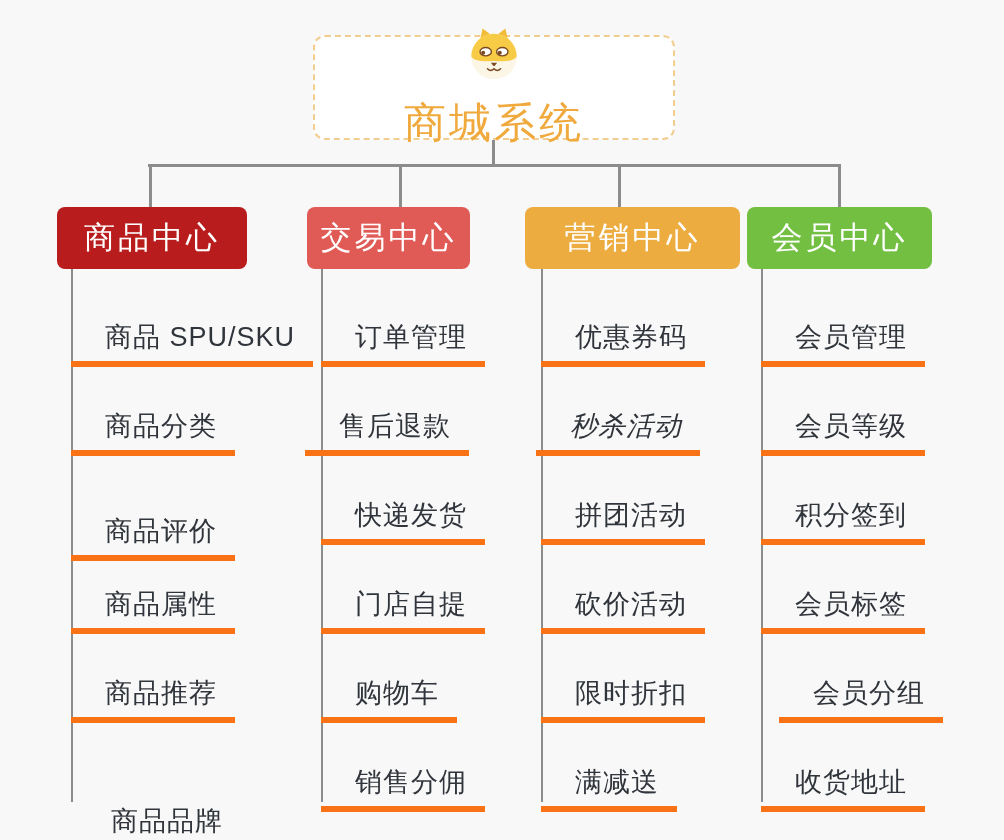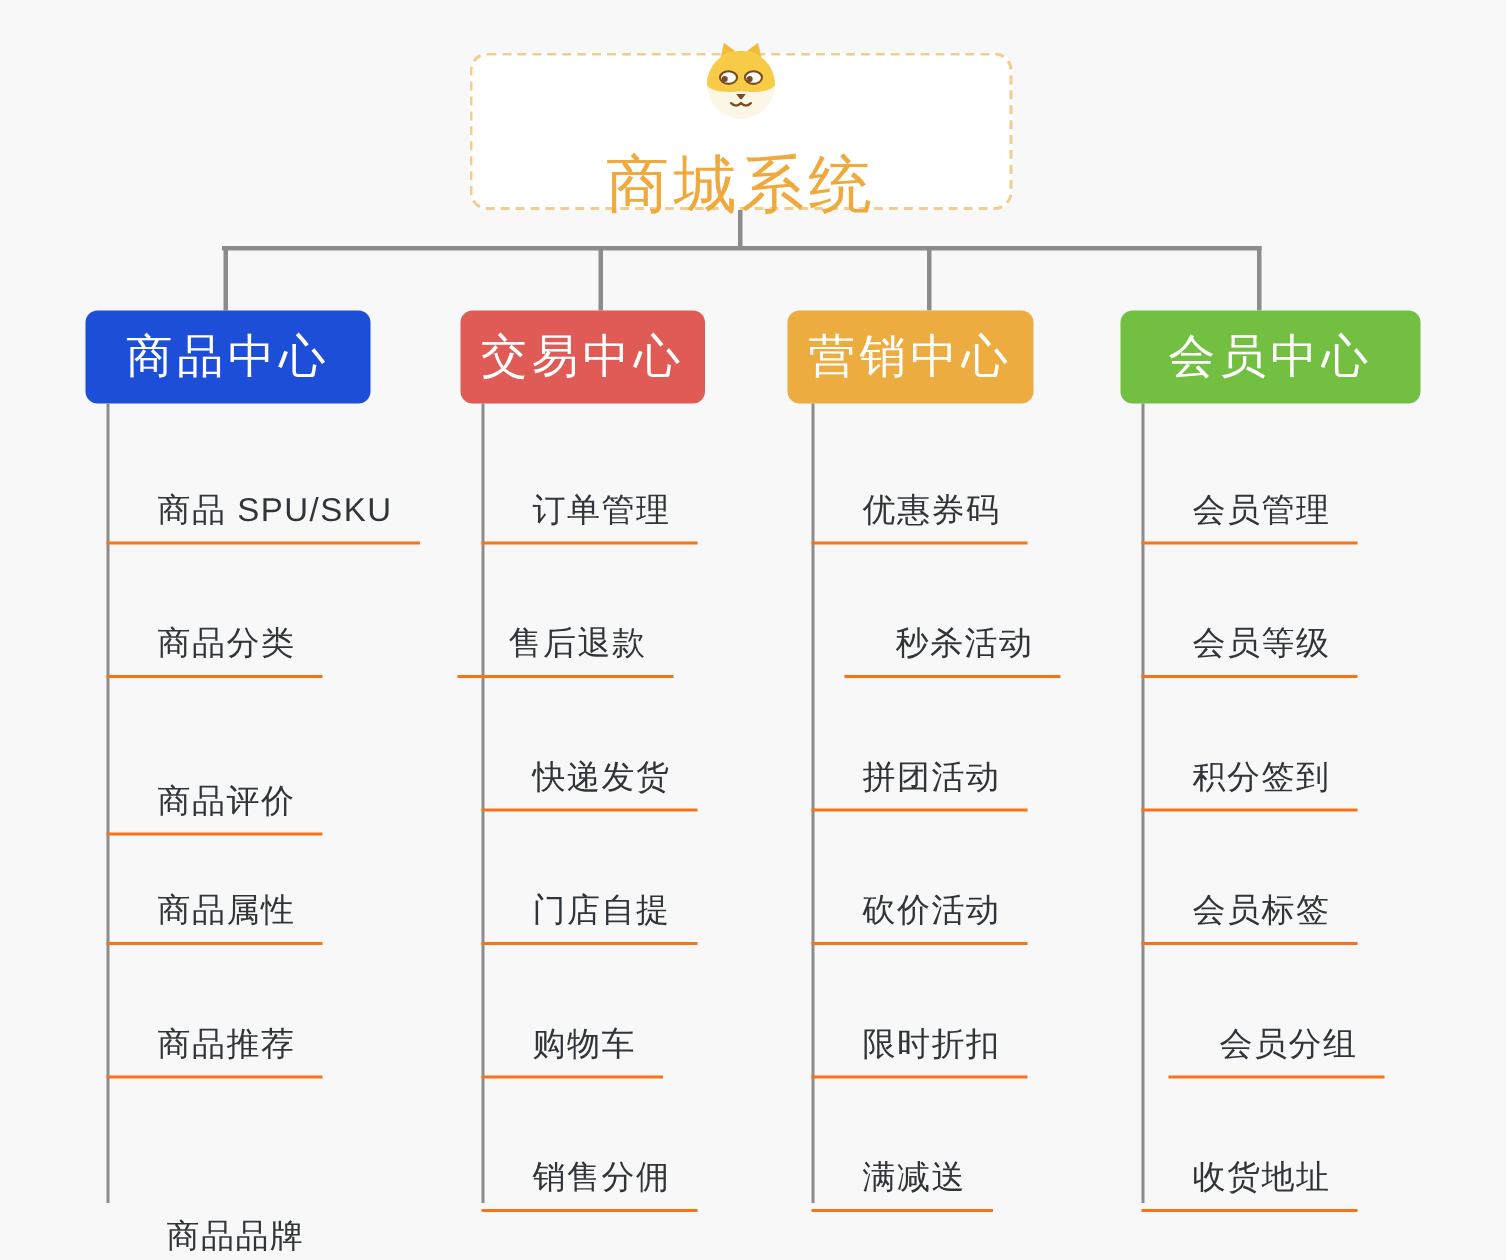--- a/index.html
+++ b/index.html
@@ -26,22 +26,22 @@
     position:absolute;height:62px;border-radius:8px;box-sizing:border-box;
     display:flex;align-items:center;justify-content:center;
     color:#FFFFFF;font-size:31px;letter-spacing:3px;white-space:nowrap;
     cursor:default;
   }
   
   .leaf{
     position:absolute;height:40px;box-sizing:content-box;
     display:flex;align-items:flex-end;
     padding:0 18px 6px 34px;
-    border-bottom:2px solid #f97316;
-    font-size:22px;letter-spacing:1px;color:#30343B;white-space:nowrap;
+    border-bottom:6px solid #f97316;
+    font-size:27px;letter-spacing:1px;color:#30343B;white-space:nowrap;
   }
   .vline{position:absolute;width:2px;background:#8C8C8C;}
 </style>
 </head>
 <body style="background: rgb(248, 248, 248);">
 
 <div class="canvas">
 
   <div class="root-node" style="border-color: rgb(242, 205, 144); background: rgb(255, 255, 255);">
     <span class="dog">
@@ -65,48 +65,48 @@
       </svg>
     </span>
     <span class="root-title" style="color: rgb(239, 169, 61);">商城系统</span>
   </div>
 
   <div class="connector" style="left:492px;top:140px;width:3px;height:25px;"></div>
   <div class="connector" style="left:148px;top:164px;width:693px;height:3px;"></div>
 
   <div id="branches">
       <div class="connector" style="left: 149px; top: 164px; width: 3px; height: 43px;"></div>
-      <div class="branch-header" style="left: 57px; top: 207px; width: 190px; background: #1d4ed8;">商品中心</div>
+      <div class="branch-header" style="left: 57px; top: 207px; width: 190px; background: #b91c1c;">商品中心</div>
       <div class="vline" style="left: 71px; top: 269px; height: 533px;"></div>
       <div class="leaf" style="left: 71px; top: 315px;">商品 SPU/SKU</div>
       <div class="leaf" style="left: 71px; top: 404px;">商品分类</div>
       <div class="leaf" style="left: 71px; top: 509px;">商品评价</div>
       <div class="leaf" style="left: 71px; top: 582px;">商品属性</div>
       <div class="leaf" style="left: 71px; top: 671px;">商品推荐</div>
       <div class="leaf" style="left: 71px; top: 799px; padding-left: 40px;">商品品牌</div>
       <div class="connector" style="left: 399px; top: 164px; width: 3px; height: 43px;"></div>
       <div class="branch-header" style="left: 307px; top: 207px; width: 163px; background: rgb(224, 90, 86);">交易中心</div>
       <div class="vline" style="left: 321px; top: 269px; height: 533px;"></div>
       <div class="leaf" style="left: 321px; top: 315px;">订单管理</div>
       <div class="leaf" style="left: 305px; top: 404px;">售后退款</div>
       <div class="leaf" style="left: 321px; top: 493px; font-family: Liberation Mono, monospace;">快递发货</div>
       <div class="leaf" style="left: 321px; top: 582px;">门店自提</div>
       <div class="leaf" style="left: 321px; top: 671px;">购物车</div>
       <div class="leaf" style="left: 321px; top: 760px;">销售分佣</div>
       <div class="connector" style="left: 618px; top: 164px; width: 3px; height: 43px;"></div>
-      <div class="branch-header" style="left: 525px; top: 207px; width: 164px; background: rgb(236, 172, 64);">营销中心</div>
+      <div class="branch-header" style="left: 525px; top: 207px; width: 215px; background: rgb(236, 172, 64);">营销中心</div>
       <div class="vline" style="left: 541px; top: 269px; height: 533px;"></div>
       <div class="leaf" style="left: 541px; top: 315px;">优惠券码</div>
-      <div class="leaf" style="left: 563px; top: 404px;">秒杀活动</div>
+      <div class="leaf" style="left: 536px; top: 404px; font-style: italic;">秒杀活动</div>
       <div class="leaf" style="left: 541px; top: 493px;">拼团活动</div>
       <div class="leaf" style="left: 541px; top: 582px;">砍价活动</div>
       <div class="leaf" style="left: 541px; top: 671px;">限时折扣</div>
       <div class="leaf" style="left: 541px; top: 760px;">满减送</div>
       <div class="connector" style="left: 838px; top: 164px; width: 3px; height: 43px;"></div>
-      <div class="branch-header" style="left: 747px; top: 207px; width: 200px; background: rgb(115, 191, 66);">会员中心</div>
+      <div class="branch-header" style="left: 747px; top: 207px; width: 185px; background: rgb(115, 191, 66);">会员中心</div>
       <div class="vline" style="left: 761px; top: 269px; height: 533px;"></div>
       <div class="leaf" style="left: 761px; top: 315px;">会员管理</div>
       <div class="leaf" style="left: 761px; top: 404px;">会员等级</div>
       <div class="leaf" style="left: 761px; top: 493px;">积分签到</div>
       <div class="leaf" style="left: 761px; top: 582px;">会员标签</div>
       <div class="leaf" style="left: 779px; top: 671px;">会员分组</div>
       <div class="leaf" style="left: 761px; top: 760px;">收货地址</div>
     </div>
 </div>
 

